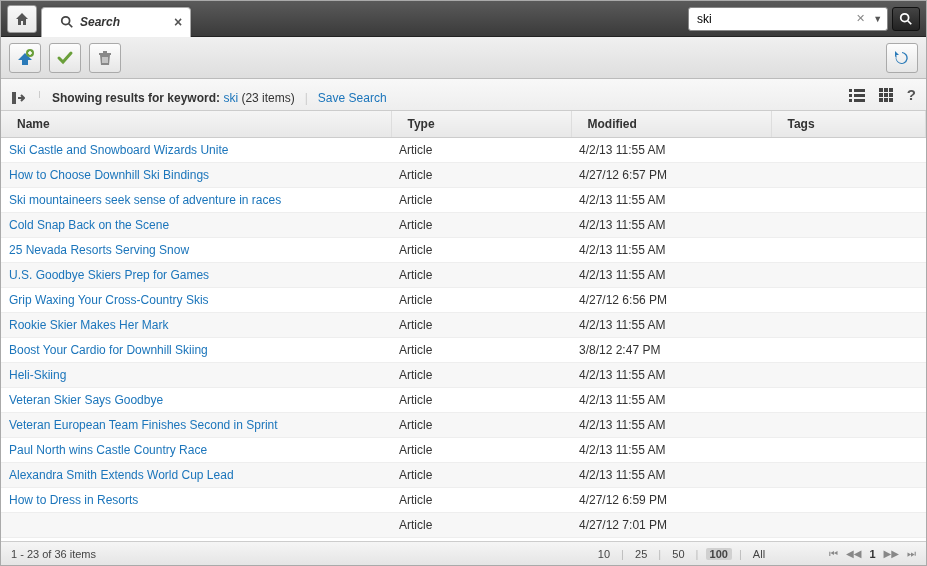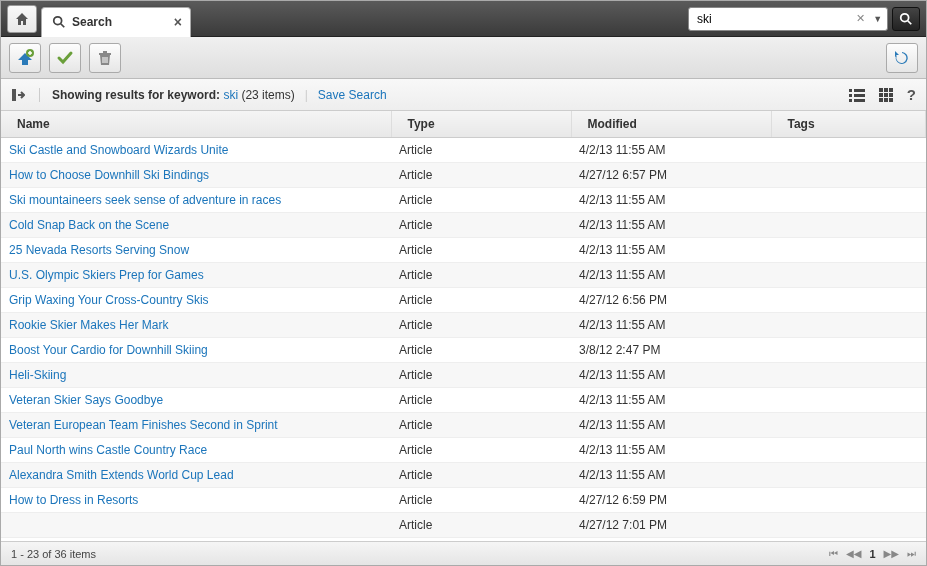--- a/index.html
+++ b/index.html
@@ -1,32 +1,32 @@
 <!DOCTYPE html>
 <html><head>
 <meta charset="utf-8">
 <style>
 * { margin: 0; padding: 0; box-sizing: border-box; }
 body { font-family: Arial, Helvetica, sans-serif; font-size: 12px; color: #333; background: #fff; width: 927px; height: 566px; overflow: hidden; border: 1px solid #aaa; }
 .topbar { height: 36px; background: linear-gradient(#5a5a5a, #3a3a3a); border-bottom: 1px solid #222; display: flex; align-items: center; padding: 0 6px; position: relative; }
 .home-btn { width: 30px; height: 28px; background: linear-gradient(#f9f9f9,#e8e8e8); border: 1px solid #999; border-radius: 3px; display: flex; align-items: center; justify-content: center; cursor: pointer; margin-right: 4px; }
-.tab { background: #fff; height: 30px; margin-top: 6px; padding: 0 28px 0 10px; display: flex; align-items: center; border-radius: 4px 4px 0 0; border: 1px solid #aaa; border-bottom: none; position: relative; min-width: 150px; box-shadow: 0 -1px 2px rgba(0,0,0,0.1); }
+.tab { background: #fff; height: 30px; margin-top: 6px; padding: 0 28px 0 18px; display: flex; align-items: center; border-radius: 4px 4px 0 0; border: 1px solid #aaa; border-bottom: none; position: relative; min-width: 150px; box-shadow: 0 -1px 2px rgba(0,0,0,0.1); font-style: italic; }
 .tab .tab-icon { margin-right: 6px; }
 .tab .tab-label { font-weight: bold; color: #333; }
 .tab .tab-close { position: absolute; right: 8px; top: 7px; cursor: pointer; color: #555; font-size: 14px; font-weight: bold; line-height: 1; }
 .searchbox-wrap { margin-left: auto; display: flex; align-items: center; }
 .searchbox { background: #fff; border: 1px solid #888; height: 24px; border-radius: 3px; display: flex; align-items: center; padding: 0 4px 0 8px; width: 200px; }
 .searchbox input { border: none; outline: none; flex: 1; font-size: 12px; height: 20px; background: transparent; }
 .searchbox .clear-x { cursor: pointer; color: #888; padding: 0 4px; font-size: 11px; }
 .searchbox .dd-arrow { cursor: pointer; padding: 0 4px; color: #555; font-size: 9px; }
 .search-go { width: 28px; height: 24px; background: linear-gradient(#444,#222); border: 1px solid #111; border-radius: 3px; margin-left: 4px; display: flex; align-items: center; justify-content: center; cursor: pointer; }
 .toolbar { height: 42px; background: linear-gradient(#f0f0f0,#dedede); border-bottom: 1px solid #bbb; display: flex; align-items: center; padding: 0 8px; gap: 8px; }
 .tbtn { width: 32px; height: 30px; background: linear-gradient(#fdfdfd,#e6e6e6); border: 1px solid #aaa; border-radius: 3px; display: flex; align-items: center; justify-content: center; cursor: pointer; }
 .tbtn.refresh-right { margin-left: auto; }
-.infobar { height: 32px; background: linear-gradient(#f8f8f8,#eee); border-bottom: 1px solid #ccc; display: flex; align-items: center; padding: 4px 10px; font-size: 12px; }
+.infobar { height: 32px; background: linear-gradient(#f8f8f8,#eee); border-bottom: 1px solid #ccc; display: flex; padding: 12px 10px; font-size: 12px; }
 .infobar .export-icon { margin-right: 12px; cursor: pointer; color: #444; border-right: 1px solid #ccc; padding-right: 14px; }
 .infobar .showing { font-weight: bold; color: #333; }
 .infobar .kw { color: #1b75bb; font-weight: normal; }
 .infobar .count { color: #333; font-weight: normal; }
 .infobar .divider { color: #ccc; margin: 0 10px; }
 .infobar .save-search { color: #1b75bb; cursor: pointer; }
 .infobar .view-icons { margin-left: auto; display: flex; align-items: center; gap: 14px; }
 .infobar .view-icons span { cursor: pointer; color: #444; }
 .table-wrap { height: calc(566px - 36px - 42px - 32px - 24px - 2px); overflow: auto; }
 table { width: 100%; border-collapse: collapse; table-layout: fixed; }
@@ -190,21 +190,21 @@
           <td>4/2/13 11:55 AM</td>
           <td></td>
         </tr>
         <tr>
           <td class="name"><a>25 Nevada Resorts Serving Snow</a></td>
           <td>Article</td>
           <td>4/2/13 11:55 AM</td>
           <td></td>
         </tr>
         <tr>
-          <td class="name"><a>U.S. Olympic Skiers Prep for Games</a></td>
+          <td class="name"><a>U.S. Goodbye Skiers Prep for Games</a></td>
           <td>Article</td>
           <td>4/2/13 11:55 AM</td>
           <td></td>
         </tr>
         <tr>
           <td class="name"><a>Grip Waxing Your Cross-Country Skis</a></td>
           <td>Article</td>
           <td>4/27/12 6:56 PM</td>
           <td></td>
         </tr>
@@ -262,20 +262,21 @@
           <td>4/27/12 7:01 PM</td>
           <td></td>
         </tr>
       </tbody>
   </table>
 </div>
 
 <div class="footer">
   <span>1 - 23 of 36 items</span>
   <span class="spacer"></span>
+  <span class="psizes" id="psizes"><span>10</span><span class="sep"> | </span><span>25</span><span class="sep"> | </span><span>50</span><span class="sep"> | </span><span class="active">100</span><span class="sep"> | </span><span>All</span></span>
   <span class="pager">
     <span class="pg">⏮</span>
     <span class="pg">◀◀</span>
     <span class="current">1</span>
     <span class="pg">▶▶</span>
     <span class="pg">⏭</span>
   </span>
 </div>
 
 </body></html>

